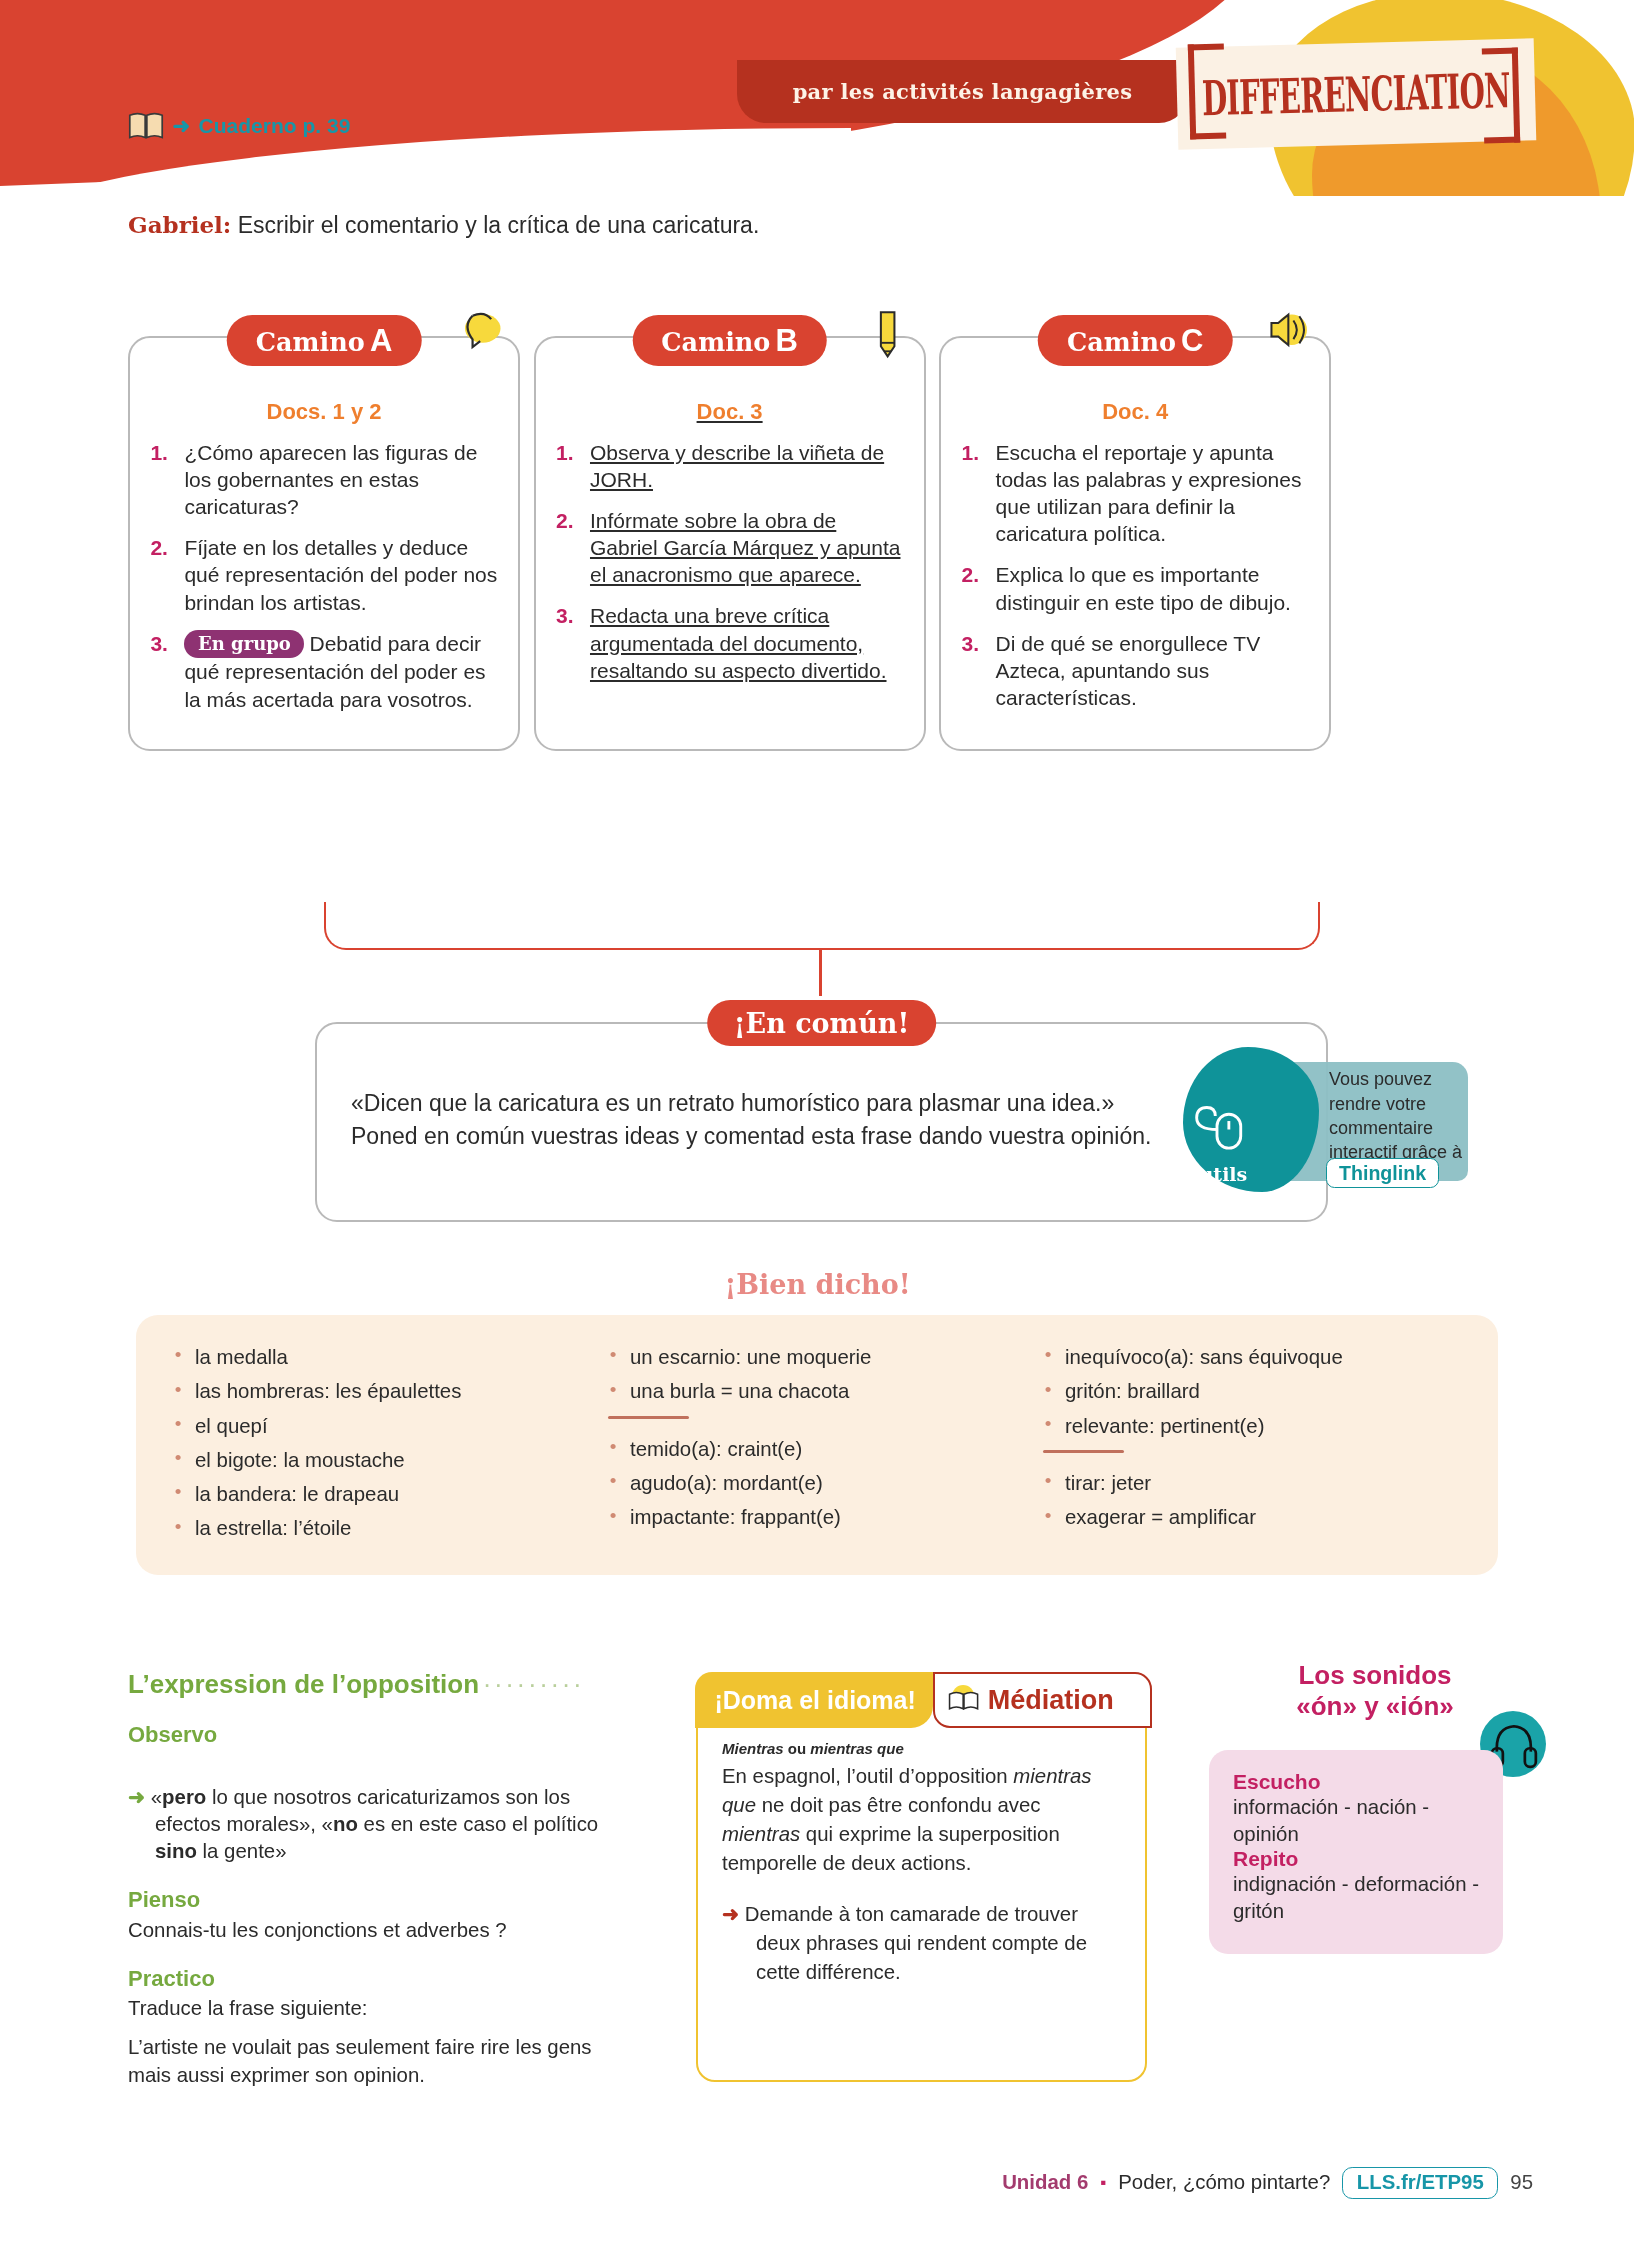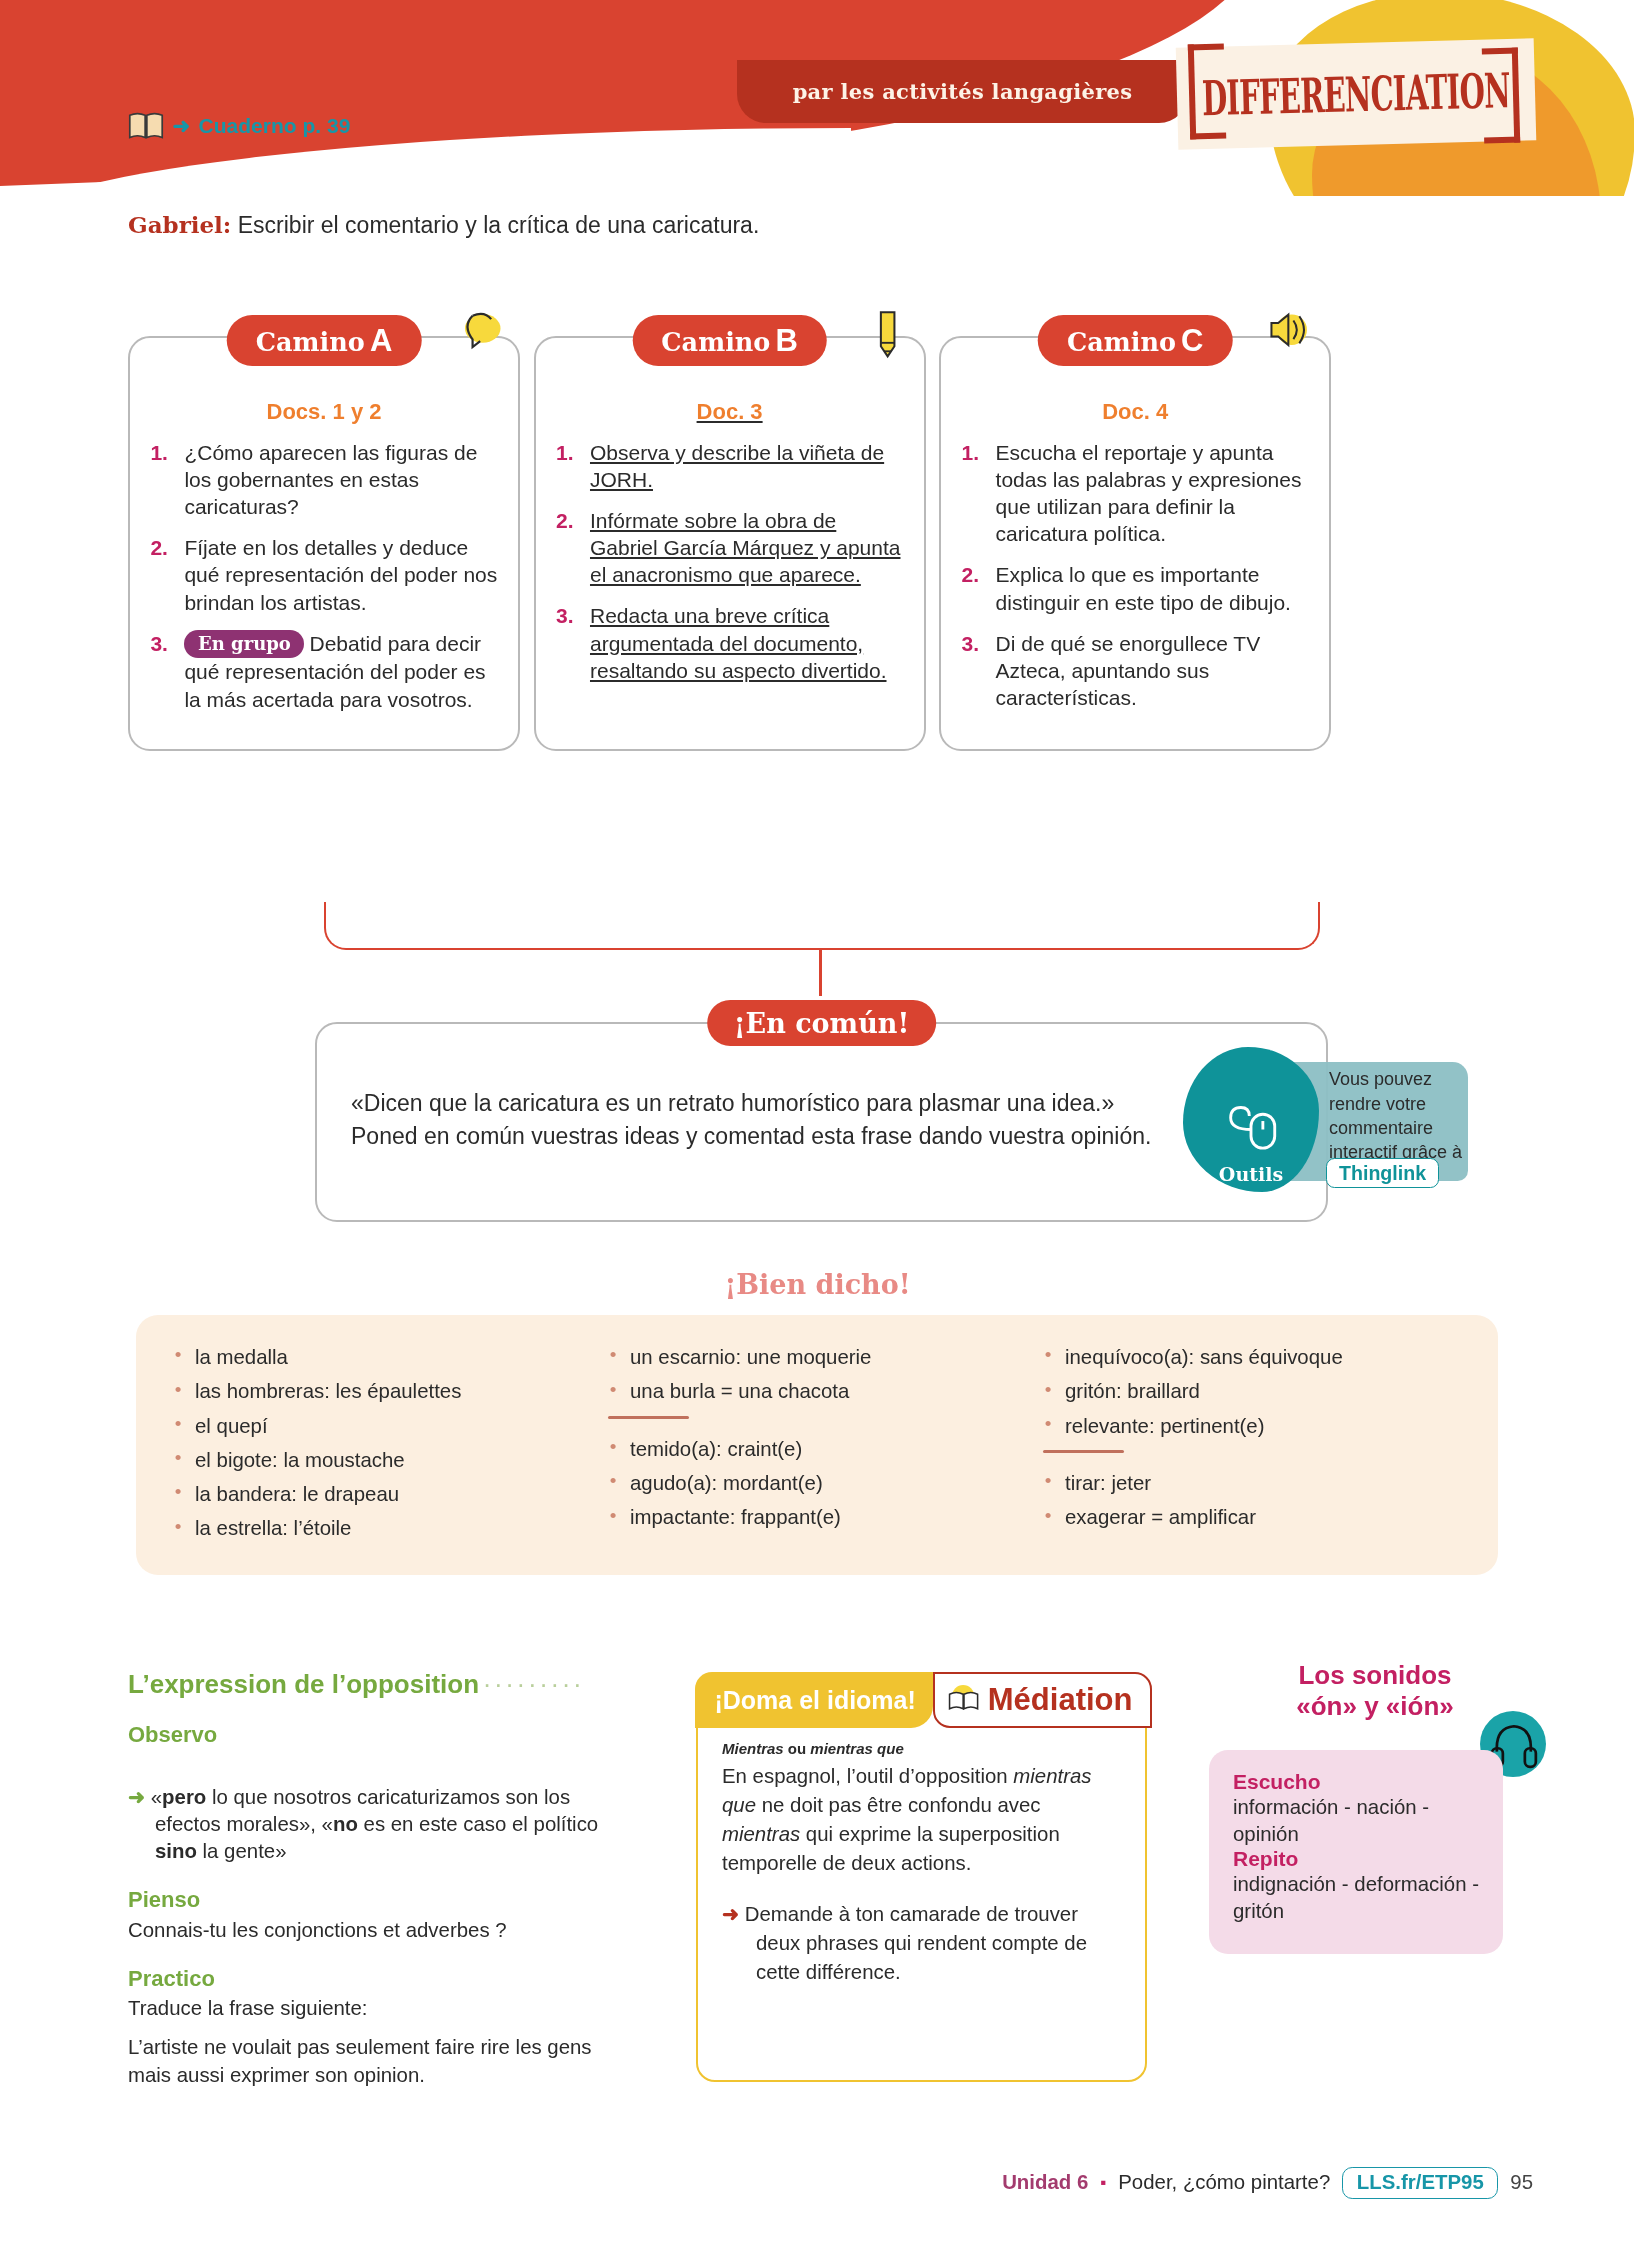--- a/index.html
+++ b/index.html
@@ -124,21 +124,21 @@
 
   
   .outils-wrap { position:absolute; left:1183px; top:1047px; width:281px; height:162px; }
   .outils-brush {
     position:absolute; left:64px; top:15.3px; width:221px; height:119px;
     background:#8cbfc4; border-radius:8.5px 15.3px 10.2px 17px; opacity:0.95;
   }
   .outils-splat {
     position:absolute; left:0px; top:0px; width:136px; height:145px; background:#0f9399;
     border-radius: 48% 52% 42% 58% / 52% 44% 56% 48%;
-    display:flex; flex-direction:column; align-items:center; justify-content:flex-end;
+    display:flex; flex-direction:column; justify-content:flex-end;
     padding-bottom:6.8px;
   }
   .outils-label { color:#fff; font-family:"DejaVu Serif", serif; font-weight:bold; font-size:19px; }
   .outils-txt { position:absolute; left:146px; top:20.4px; width:145px; font-size:18px; line-height:1.34; }
   .thinglink {
     position:absolute; left:143px; top:111px; background:#fff; border:1.7px solid #0f9399;
     border-radius:8.5px; padding:2.6px 12px; color:#0f9399; font-weight:bold; font-size:19.6px;
   }
 
   
@@ -175,21 +175,21 @@
     position:absolute; left:-2.6px; top:-2.6px; width:238px; height:56px;
     background:#f0c330; border-radius:17px 0 22px 0;
     display:flex; align-items:center; padding-left:19px;
   }
   .doma-tab span { color:#fff; font-weight:bold; font-size:25px; }
   .medi-tab {
     position:absolute; left:235px; top:-2.6px; width:219px; height:56px;
     background:#fff; border:2.6px solid #b5311f; border-radius:0 17px 0 17px;
     display:flex; align-items:center; gap:6.8px; padding-left:12px;
   }
-  .medi-tab .mlbl { color:#b5311f; font-weight:bold; font-size:31px; }
+  .medi-tab .mlbl { color:#b5311f; font-weight:bold; font-size:27px; }
   .doma-h { font-weight:bold; font-style:italic; font-size:15px; margin-bottom:5.1px; }
   .doma-p { font-size:20.4px; line-height:1.42; }
   .doma-p i { font-style:italic; }
   .doma-task { font-size:20.4px; line-height:1.42; margin-top:22px; padding-left:34px; text-indent:-34px; }
   .doma-task .ar { color:#b5311f; font-weight:bold; }
 
   .sonidos-title {
     position:absolute; left:1209px; top:1660px; width:332px; text-align:center;
     color:#c32062; font-weight:bold; font-size:26px; line-height:1.2;
   }

